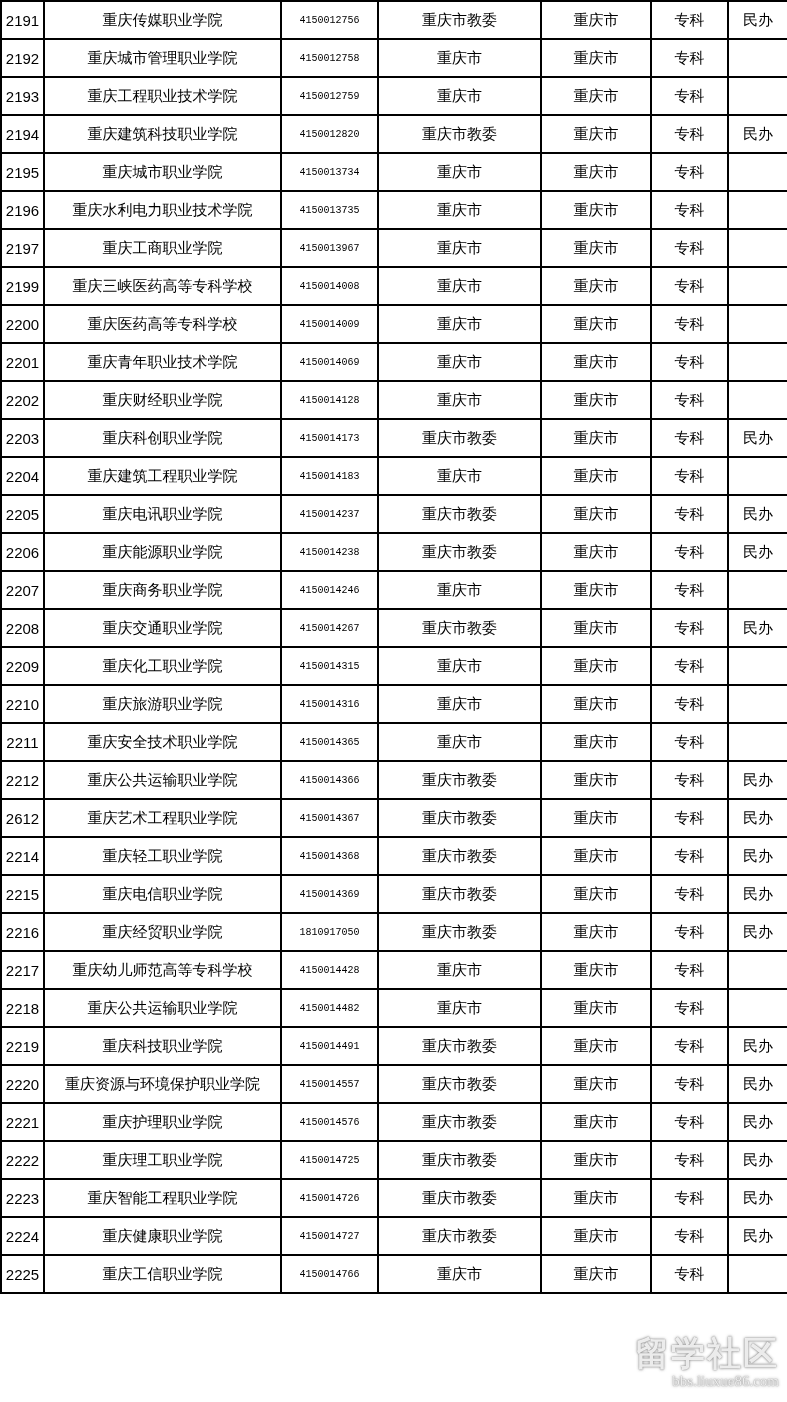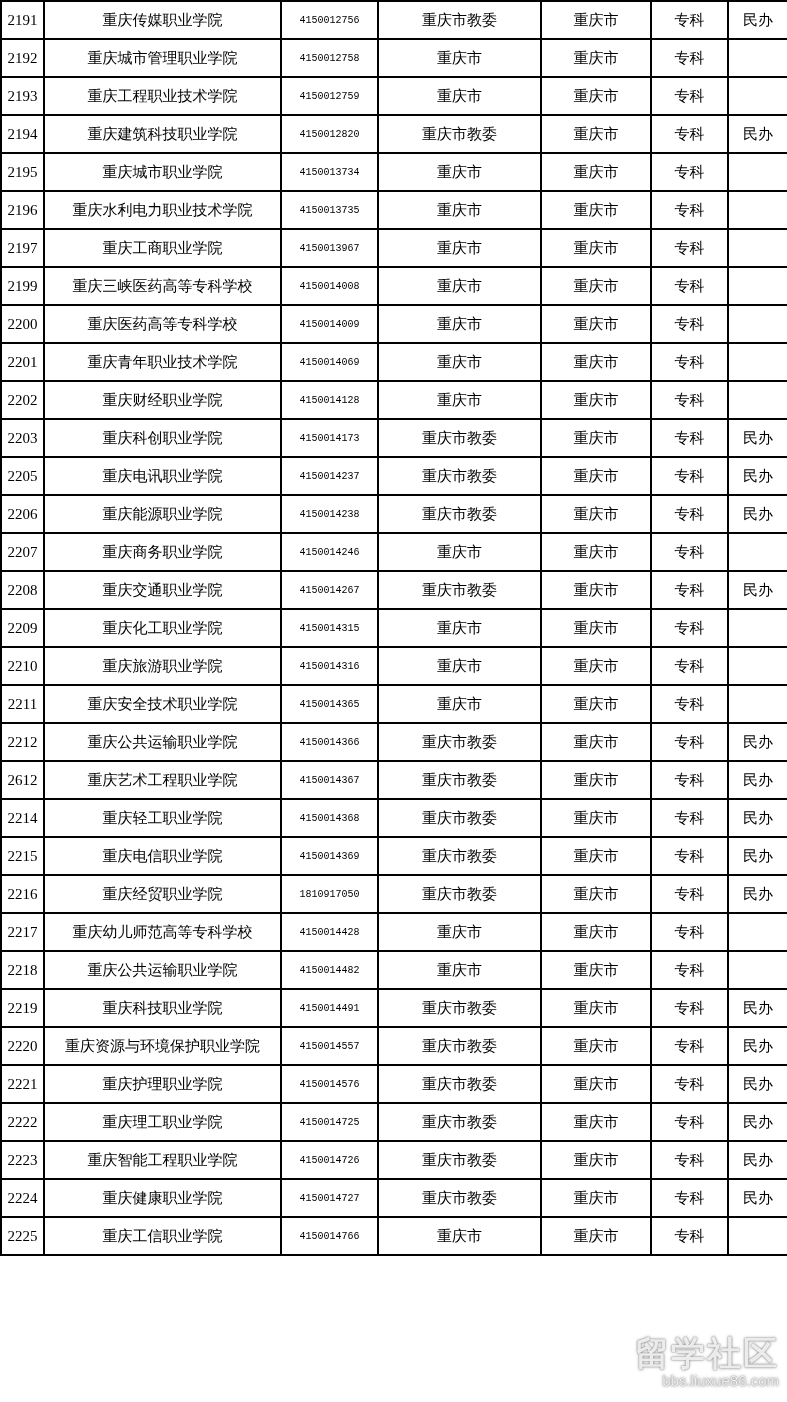--- a/index.html
+++ b/index.html
@@ -27,21 +27,21 @@
       border: 2px solid #000;
       height: 36px;
       padding: 0;
       text-align: center;
       vertical-align: middle;
       font-size: 15px;
       white-space: nowrap;
       overflow: hidden;
     }
     table.data td.num {
-      font-family: Liberation Serif, serif;
+      font-family: Liberation Sans, sans-serif;
       font-size: 15px;
     }
     table.data td.code {
       font-family: Liberation Mono, monospace;
       font-size: 10px;
     }
     col.c0 { width: 43px; }
     col.c1 { width: 237px; }
     col.c2 { width: 97px; }
     col.c3 { width: 163px; }
@@ -63,21 +63,21 @@
     .watermark .wm-main {
       font-size: 34px;
       font-weight: bold;
       letter-spacing: 2px;
       line-height: 38px;
       font-family: "DejaVu Sans", sans-serif;
     }
     .watermark .wm-sub {
       font-size: 15px;
       line-height: 18px;
-      font-family: Liberation Sans, sans-serif;
+      font-family: Liberation Serif, serif;
     }
   </style>
 </head>
 <body>
 
 <table class="data">
   <colgroup>
     <col class="c0">
       <col class="c1">
       <col class="c2">
@@ -189,20 +189,29 @@
       <tr>
         <td class="num">2203</td>
         <td>重庆科创职业学院</td>
         <td class="code">4150014173</td>
         <td>重庆市教委</td>
         <td>重庆市</td>
         <td>专科</td>
         <td>民办</td>
       </tr>
       <tr>
+        <td class="num">2204</td>
+        <td>重庆建筑工程职业学院</td>
+        <td class="code">4150014183</td>
+        <td>重庆市</td>
+        <td>重庆市</td>
+        <td>专科</td>
+        <td></td>
+      </tr>
+      <tr>
         <td class="num">2205</td>
         <td>重庆电讯职业学院</td>
         <td class="code">4150014237</td>
         <td>重庆市教委</td>
         <td>重庆市</td>
         <td>专科</td>
         <td>民办</td>
       </tr>
       <tr>
         <td class="num">2206</td>

